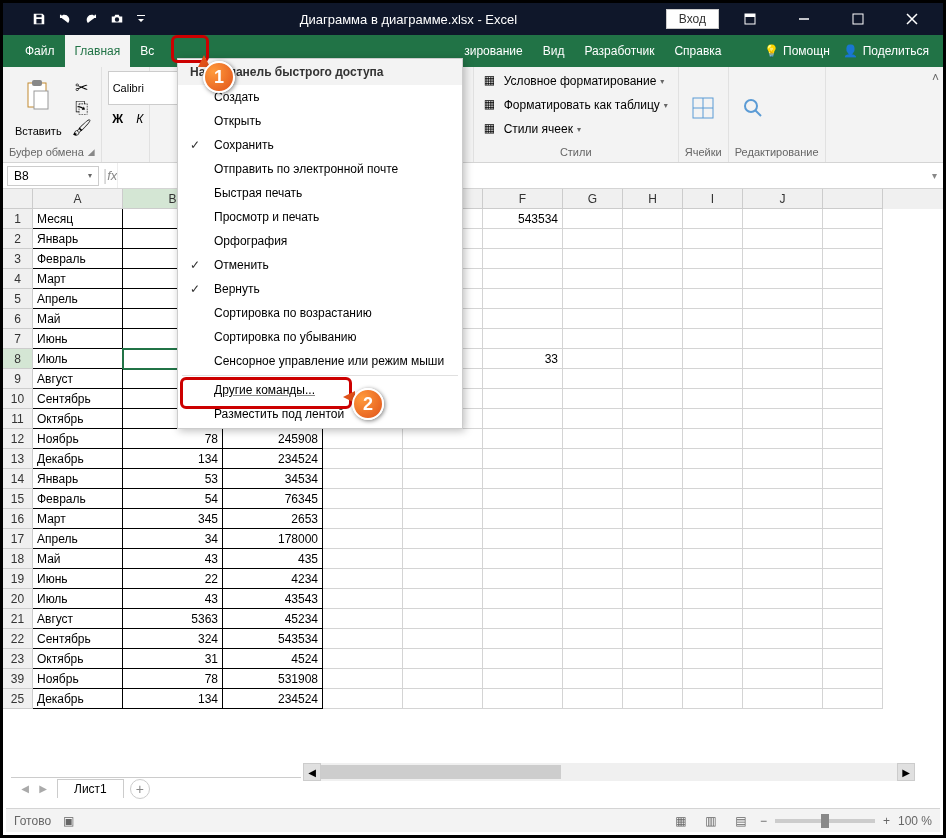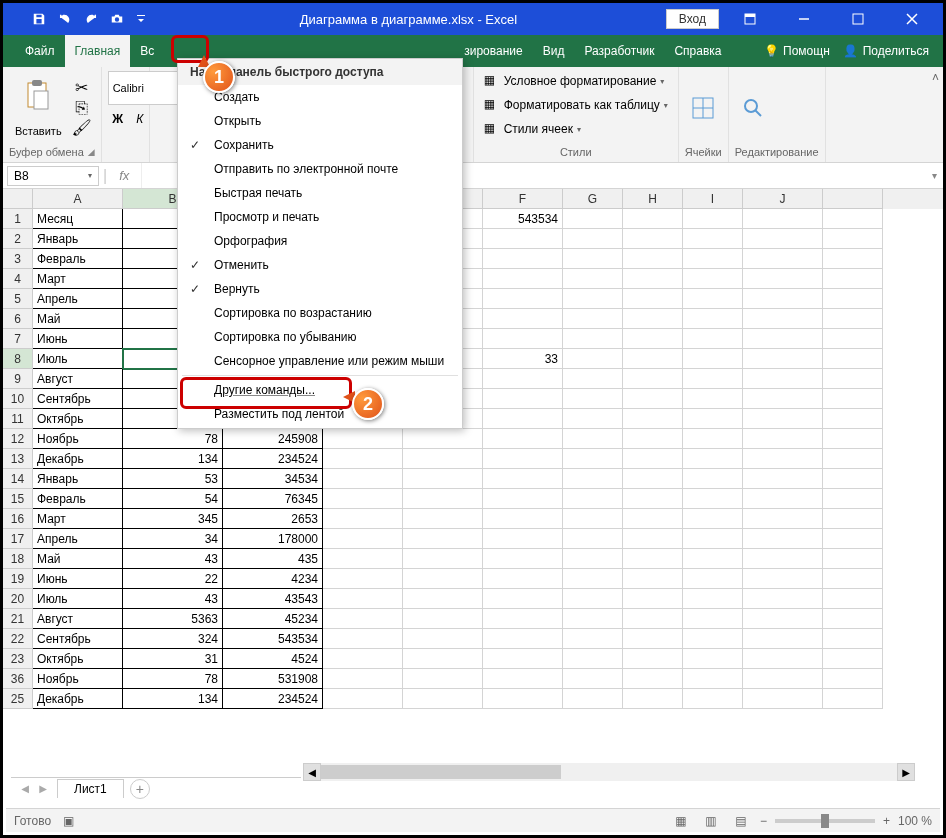--- a/index.html
+++ b/index.html
@@ -1,18 +1,18 @@
 <!DOCTYPE html>
 <html><head>
 <meta charset="utf-8">
 <style>
 * { box-sizing: border-box; margin: 0; padding: 0; font-family: 'Segoe UI', Tahoma, sans-serif; }
 body { background: #fff; width: 946px; height: 838px; overflow: hidden; border: 3px solid #000; position: relative; }
 
-.titlebar { height: 32px; background: #1d4ed8; display: flex; align-items: center; padding: 0 4px; color: #fff; font-size: 12px; }
+.titlebar { height: 32px; background: #0f172a; display: flex; align-items: center; padding: 0 4px; color: #fff; font-size: 12px; }
 .qat { display: flex; align-items: center; gap: 2px; padding-left: 20px; }
 .qat-btn { width: 24px; height: 24px; display: flex; align-items: center; justify-content: center; cursor: pointer; }
 .qat-icon { fill: #fff; }
 .qat-dropdown { width: 20px; height: 20px; display: flex; align-items: center; justify-content: center; }
 .title-center { flex: 1; text-align: center; font-size: 13px; }
 .title-right { display: flex; align-items: center; gap: 8px; padding-right: 4px; }
 .login-btn { background: #fff; color: #333; padding: 2px 12px; font-size: 12px; border: 1px solid #ccc; }
 .win-btn { width: 46px; height: 32px; display: flex; align-items: center; justify-content: center; cursor: pointer; }
 
 .menubar { height: 32px; background: #217346; display: flex; align-items: stretch; padding-left: 12px; color: #fff; font-size: 12px; }
@@ -28,21 +28,21 @@
 .ribbon-big-btn { display: flex; flex-direction: column; align-items: center; gap: 14px; padding: 2px 6px; cursor: pointer; font-size: 11px; }
 .ribbon-small-btns { display: flex; flex-direction: column; gap: 2px; }
 .ribbon-small-btn { width: 20px; height: 18px; display: flex; align-items: center; justify-content: center; cursor: pointer; }
 .font-name { border: 1px solid #ccc; padding: 10px 4px; font-size: 11px; width: 80px; background: #fff; }
 .font-btns { display: flex; gap: 2px; font-size: 12px; }
 .font-btn { width: 20px; height: 20px; display: flex; align-items: center; justify-content: center; cursor: pointer; }
 .style-item { display: flex; align-items: center; gap: 4px; padding: 2px 4px; font-size: 12px; cursor: pointer; }
 
 .formula-bar { height: 26px; display: flex; align-items: center; border-bottom: 1px solid #d4d4d4; background: #fff; }
 .name-box { width: 92px; border: 1px solid #ccc; padding: 2px 6px; font-size: 12px; margin: 2px 4px; display: flex; align-items: center; justify-content: space-between; }
-.fx-label { padding: 0 12px; color: #888; font-style: italic; font-size: 13px; }
+.fx-label { padding: 0 0; color: #888; font-style: italic; font-size: 13px; }
 
 .grid-area { position: relative; background: #fff; height: 574px; display: flex; overflow: hidden; }
 .corner { width: 30px; height: 20px; background: #f0f0f0; border-right: 1px solid #ccc; border-bottom: 1px solid #ccc; position: absolute; top: 0; left: 0; }
 .col-headers { position: absolute; top: 0; left: 30px; right: 0; height: 20px; display: flex; background: #f0f0f0; }
 .col-header { border-right: 1px solid #ccc; border-bottom: 1px solid #ccc; display: flex; align-items: center; justify-content: center; font-size: 12px; color: #333; }
 .row-headers { position: absolute; top: 20px; left: 0; width: 30px; background: #f0f0f0; }
 .row-header { height: 20px; border-right: 1px solid #ccc; border-bottom: 1px solid #ccc; display: flex; align-items: center; justify-content: center; font-size: 12px; color: #333; }
 .row-header.sel { background: #d4e6d4; }
 .cells { position: absolute; top: 20px; left: 30px; right: 0; }
 .cell-row { display: flex; height: 20px; }
@@ -307,21 +307,21 @@
       <div class="row-header">14</div>
       <div class="row-header">15</div>
       <div class="row-header">16</div>
       <div class="row-header">17</div>
       <div class="row-header">18</div>
       <div class="row-header">19</div>
       <div class="row-header">20</div>
       <div class="row-header">21</div>
       <div class="row-header">22</div>
       <div class="row-header">23</div>
-      <div class="row-header">36</div>
+      <div class="row-header">39</div>
       <div class="row-header">25</div>
     </div>
   <div class="cells" id="cells">
       <div class="cell-row">
         <div class="cell col-A bordered">Месяц</div>
         <div class="cell col-B num bordered">Про</div>
         <div class="cell col-C bordered"></div>
         <div class="cell col-D"></div>
         <div class="cell col-E num"></div>
         <div class="cell col-F num">543534</div>

